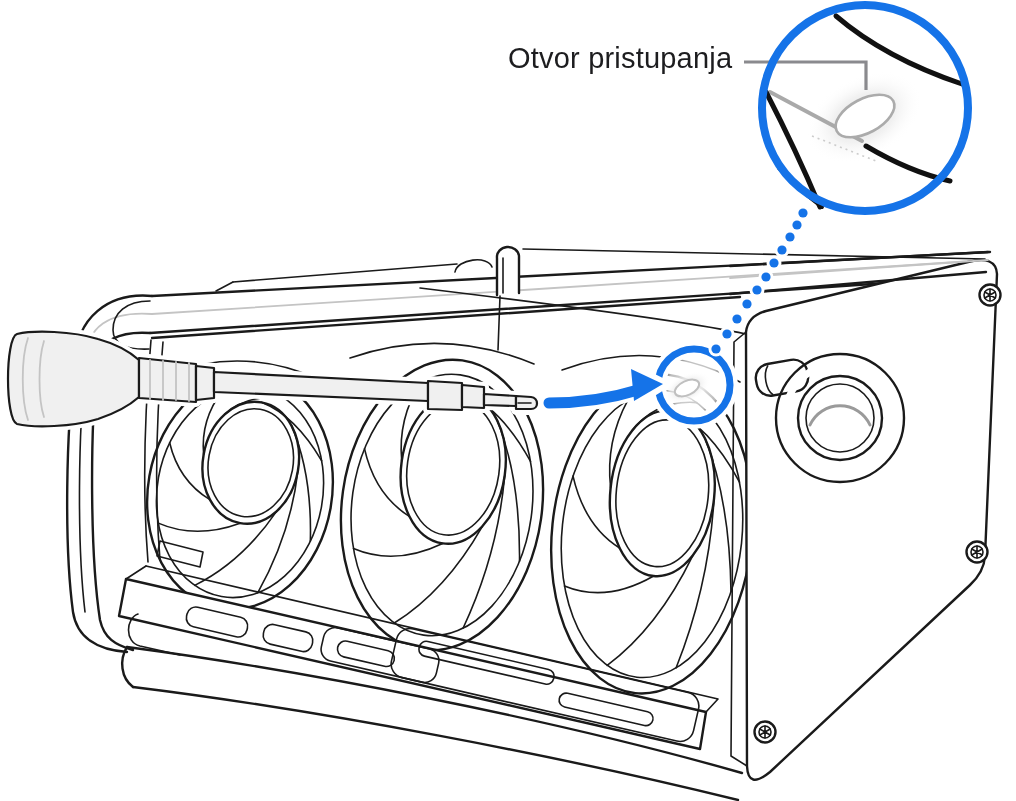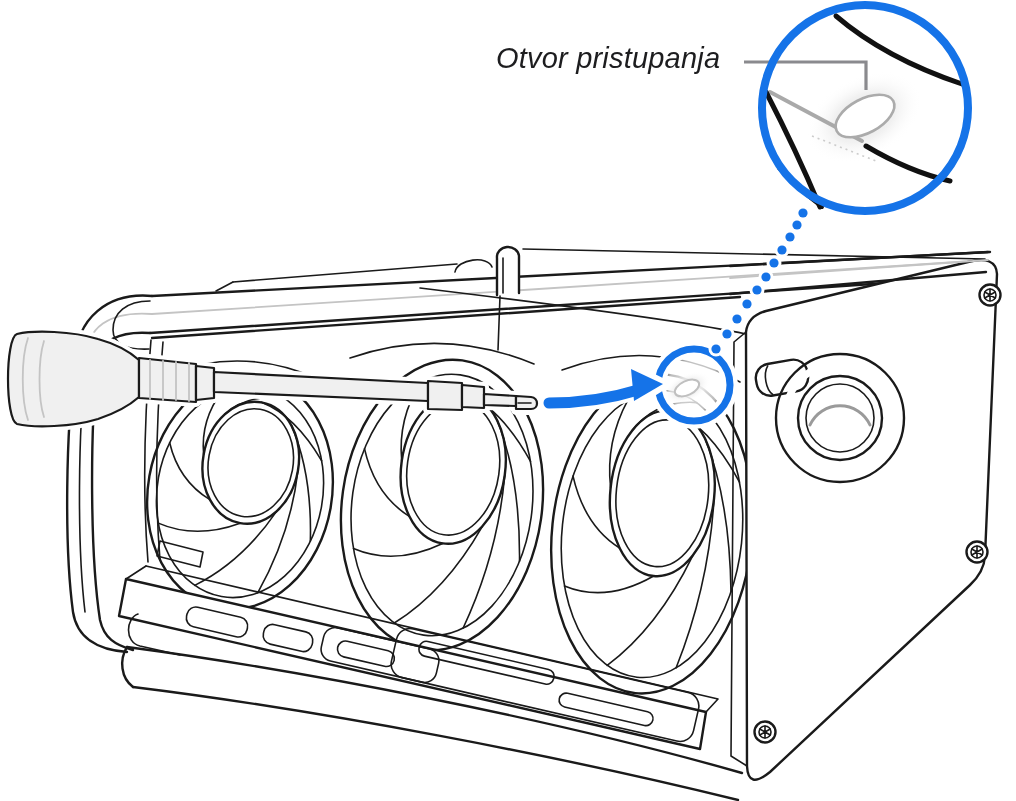--- a/index.html
+++ b/index.html
@@ -7,22 +7,22 @@
     --leader:#8a8a8e;
     --text:#1d1d1f;
     --line:#1a1a1a;
     --tool-fill:#f0f0f0;
     --ring-fill:#f1f1f1;
     --background:#ffffff;
   }
   html,body{margin:0;padding:0;background:var(--background);}
   .stage{position:relative;width:1016px;height:801px;background:var(--background);
          font-family:"Liberation Sans", sans-serif;overflow:hidden;}
-  .callout-label{position:absolute;left:496px;top:43px;font-size:29px;line-height:1.1;
-                 color:var(--text);letter-spacing:.2px;white-space:nowrap;font-style:italic;}
+  .callout-label{position:absolute;left:508px;top:43px;font-size:29px;line-height:1.1;
+                 color:var(--text);letter-spacing:.2px;white-space:nowrap;}
   svg{position:absolute;left:0;top:0;}
   .ln{stroke:var(--line);stroke-width:2.4;fill:none;stroke-linecap:round;stroke-linejoin:round;}
   .lnf{stroke:var(--line);stroke-width:2.4;fill:#ffffff;stroke-linecap:round;stroke-linejoin:round;}
   .ln-thin{stroke:var(--line);stroke-width:1.6;fill:none;stroke-linecap:round;stroke-linejoin:round;}
   .ln-lt{stroke:#c4c4c4;stroke-width:1.8;fill:none;stroke-linecap:round;}
   .tool{fill:var(--tool-fill);stroke:var(--line);stroke-width:2.2;stroke-linejoin:round;}
   .halo{stroke:#ffffff;stroke-width:10;fill:#ffffff;stroke-linejoin:round;}
   .blue-stroke{stroke:var(--accent);fill:none;}
   .blue-fill{fill:var(--accent);}
   .leader{stroke:var(--leader);stroke-width:3.2;fill:none;}

